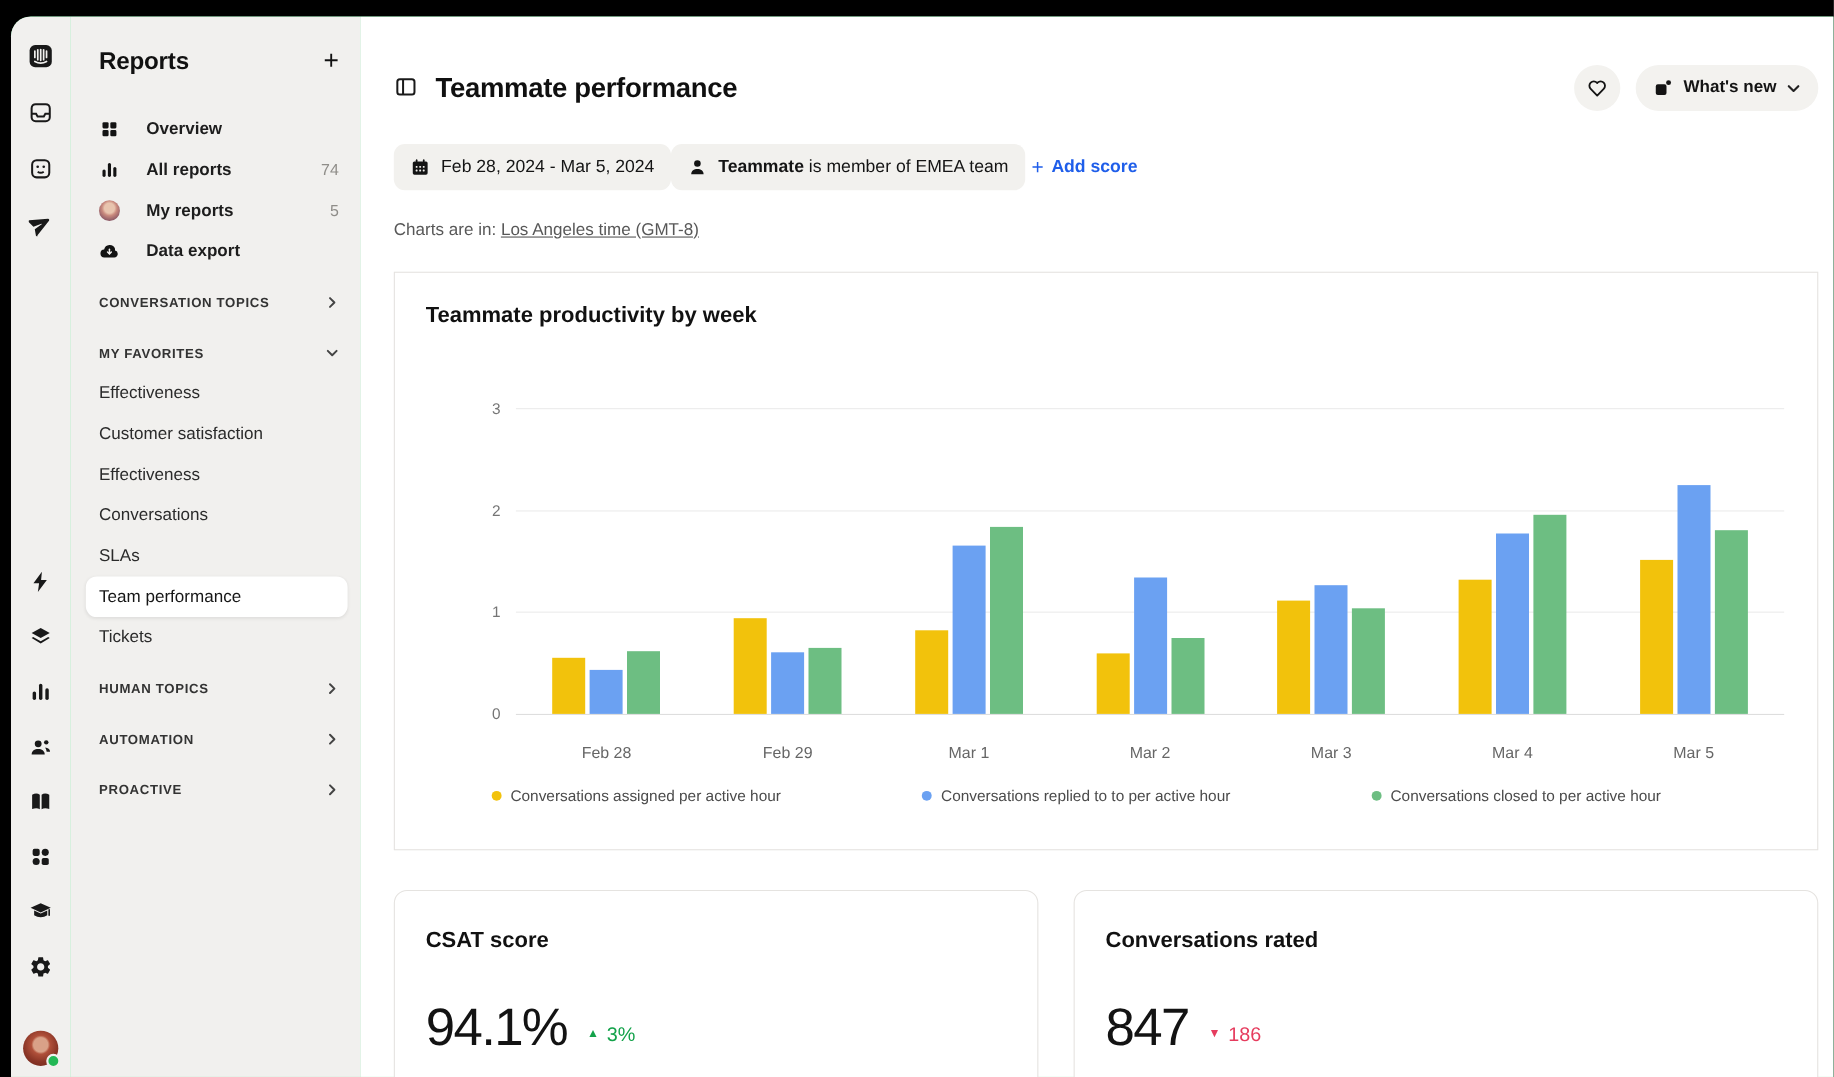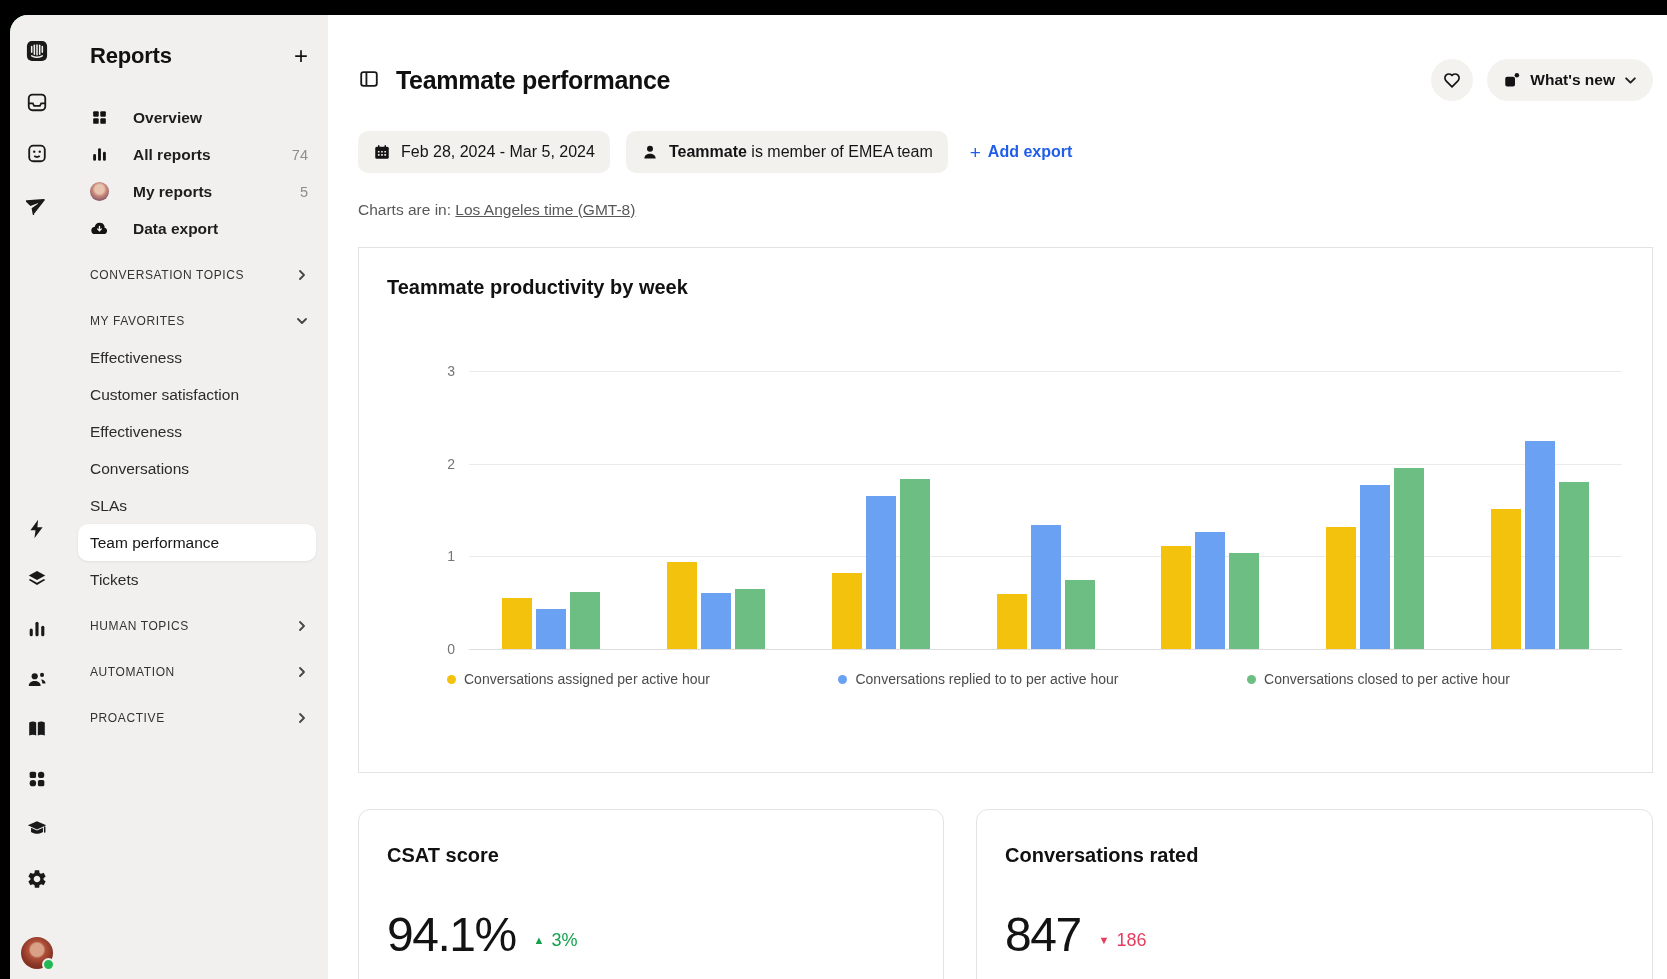--- a/index.html
+++ b/index.html
@@ -28,21 +28,21 @@
   .side-add { font-size:24px; font-weight:400; color:#111; cursor:pointer; line-height:1; }
   .side-nav { margin-top:30px; }
   .nav-row { height:37px; display:flex; align-items:center; gap:24px; cursor:pointer; }
   .nav-ic { width:19px; height:19px; color:#131313; flex:0 0 19px; }
   .nav-ic svg { width:19px; height:19px; display:block; }
   .nav-label { font-size:15.5px; font-weight:600; color:#1d1d1d; }
   .nav-badge { margin-left:auto; font-size:14.5px; color:#8f8d89; }
   .mini-avatar { width:19px; height:19px; border-radius:50%;
             background:radial-gradient(circle at 50% 38%, #e8c4ae 30%, #c98a7e 45%, #8d5a66 75%, #5f3c4e 100%); }
   .section-row { height:37px; margin-top:9px; display:flex; align-items:center; justify-content:space-between; cursor:pointer; }
-  .section-label { font-size:12px; font-weight:400; letter-spacing:.6px; color:#333; }
+  .section-label { font-size:12px; font-weight:700; letter-spacing:.6px; color:#333; }
   .chev { color:#444; width:12px; height:12px; }
   .chev svg { width:12px; height:12px; display:block; }
   .fav-item { height:37px; display:flex; align-items:center; font-size:15.5px; color:#2b2b2b; cursor:pointer;
               padding:0 12px; margin:0 -8px 0 -12px; border-radius:10px; }
   .fav-item.selected { background:#fff; box-shadow:0 1px 3px rgba(0,0,0,.07); color:#161616; }
 
   
   .main { flex:1; background:#fff; padding:0 14px 0 30px; overflow:hidden; }
   .page-header { margin-top:44px; height:42px; display:flex; align-items:center; }
   .collapse-btn { width:24px; height:24px; color:#1a1a1a; cursor:pointer; margin-right:14px; }
@@ -53,21 +53,21 @@
                justify-content:center; cursor:pointer; color:#141414; }
   .heart-btn svg { width:20px; height:20px; display:block; }
   .whatsnew-btn { height:42px; border-radius:21px; background:#f3f2ef; display:flex; align-items:center; gap:9px;
                   padding:0 16px; cursor:pointer; }
   .whatsnew-btn .wn-ic { width:18px; height:18px; color:#141414; }
   .whatsnew-btn .wn-ic svg { width:18px; height:18px; display:block; }
   .whatsnew-label { font-size:15.5px; font-weight:700; color:#141414; }
   .wn-chev { width:13px; height:13px; color:#222; }
   .wn-chev svg { width:13px; height:13px; display:block; }
 
-  .filter-row { margin-top:30px; display:flex; gap:16px; }
+  .filter-row { margin-top:30px; display:flex; }
   .chip { height:42px; border-radius:10px; background:#f2f1ee; display:flex; align-items:center; gap:10px;
           padding:0 15px; font-size:16px; color:#141414; cursor:pointer; }
   .chip-ic { width:18px; height:18px; color:#141414; }
   .chip-ic svg { width:18px; height:18px; display:block; }
   .chip b { font-weight:700; }
   .add-filter { display:flex; align-items:center; gap:7px; font-size:16px; font-weight:600; cursor:pointer; margin-left:6px; }
   .add-filter .plus { font-size:19px; font-weight:400; line-height:1; }
 
   .tz-line { margin-top:28px; font-size:15.5px; color:#585858; }
   .tz-line a { color:#585858; text-decoration:underline; cursor:pointer; }
@@ -361,21 +361,21 @@
           <span class="chip-ic">
               <svg viewBox="0 0 24 24" fill="currentColor">
                 <circle cx="12" cy="7.5" r="4"></circle>
                 <path d="M4.5 20.5c0-4.2 3.4-6.3 7.5-6.3s7.5 2.1 7.5 6.3z"></path>
               </svg>
             </span>
           <span><b>Teammate</b><span> is member of EMEA team</span></span>
         </div>
         <div class="add-filter" id="add-filter" style="color: rgb(31, 94, 234);">
           <span class="plus">+</span>
-          <span>Add export</span>
+          <span>Add score</span>
         </div>
       </div>
 
       <div class="tz-line">
         <span>Charts are in: </span><a>Los Angeles time (GMT-8)</a>
       </div>
 
       <div class="chart-card">
         <div class="chart-title">Teammate productivity by week</div>
         <div class="plot-wrap" id="plot">
@@ -417,20 +417,29 @@
                 <div class="bar" style="height: 44%; background: rgb(242, 194, 12);"></div>
                 <div class="bar" style="height: 59%; background: rgb(107, 161, 242);"></div>
                 <div class="bar" style="height: 65%; background: rgb(109, 190, 130);"></div>
               </div>
               <div class="bar-group">
                 <div class="bar" style="height: 50.3333%; background: rgb(242, 194, 12);"></div>
                 <div class="bar" style="height: 74.6667%; background: rgb(107, 161, 242);"></div>
                 <div class="bar" style="height: 60%; background: rgb(109, 190, 130);"></div>
               </div>
             </div>
+          </div>
+        <div class="xlabels" id="xlabels">
+            <div class="xlabel">Feb 28</div>
+            <div class="xlabel">Feb 29</div>
+            <div class="xlabel">Mar 1</div>
+            <div class="xlabel">Mar 2</div>
+            <div class="xlabel">Mar 3</div>
+            <div class="xlabel">Mar 4</div>
+            <div class="xlabel">Mar 5</div>
           </div>
         <div class="legend" id="legend">
             <div class="legend-item">
               <span class="legend-dot" style="background: rgb(242, 194, 12);"></span>
               <span>Conversations assigned per active hour</span>
             </div>
             <div class="legend-item">
               <span class="legend-dot" style="background: rgb(107, 161, 242);"></span>
               <span>Conversations replied to to per active hour</span>
             </div>

